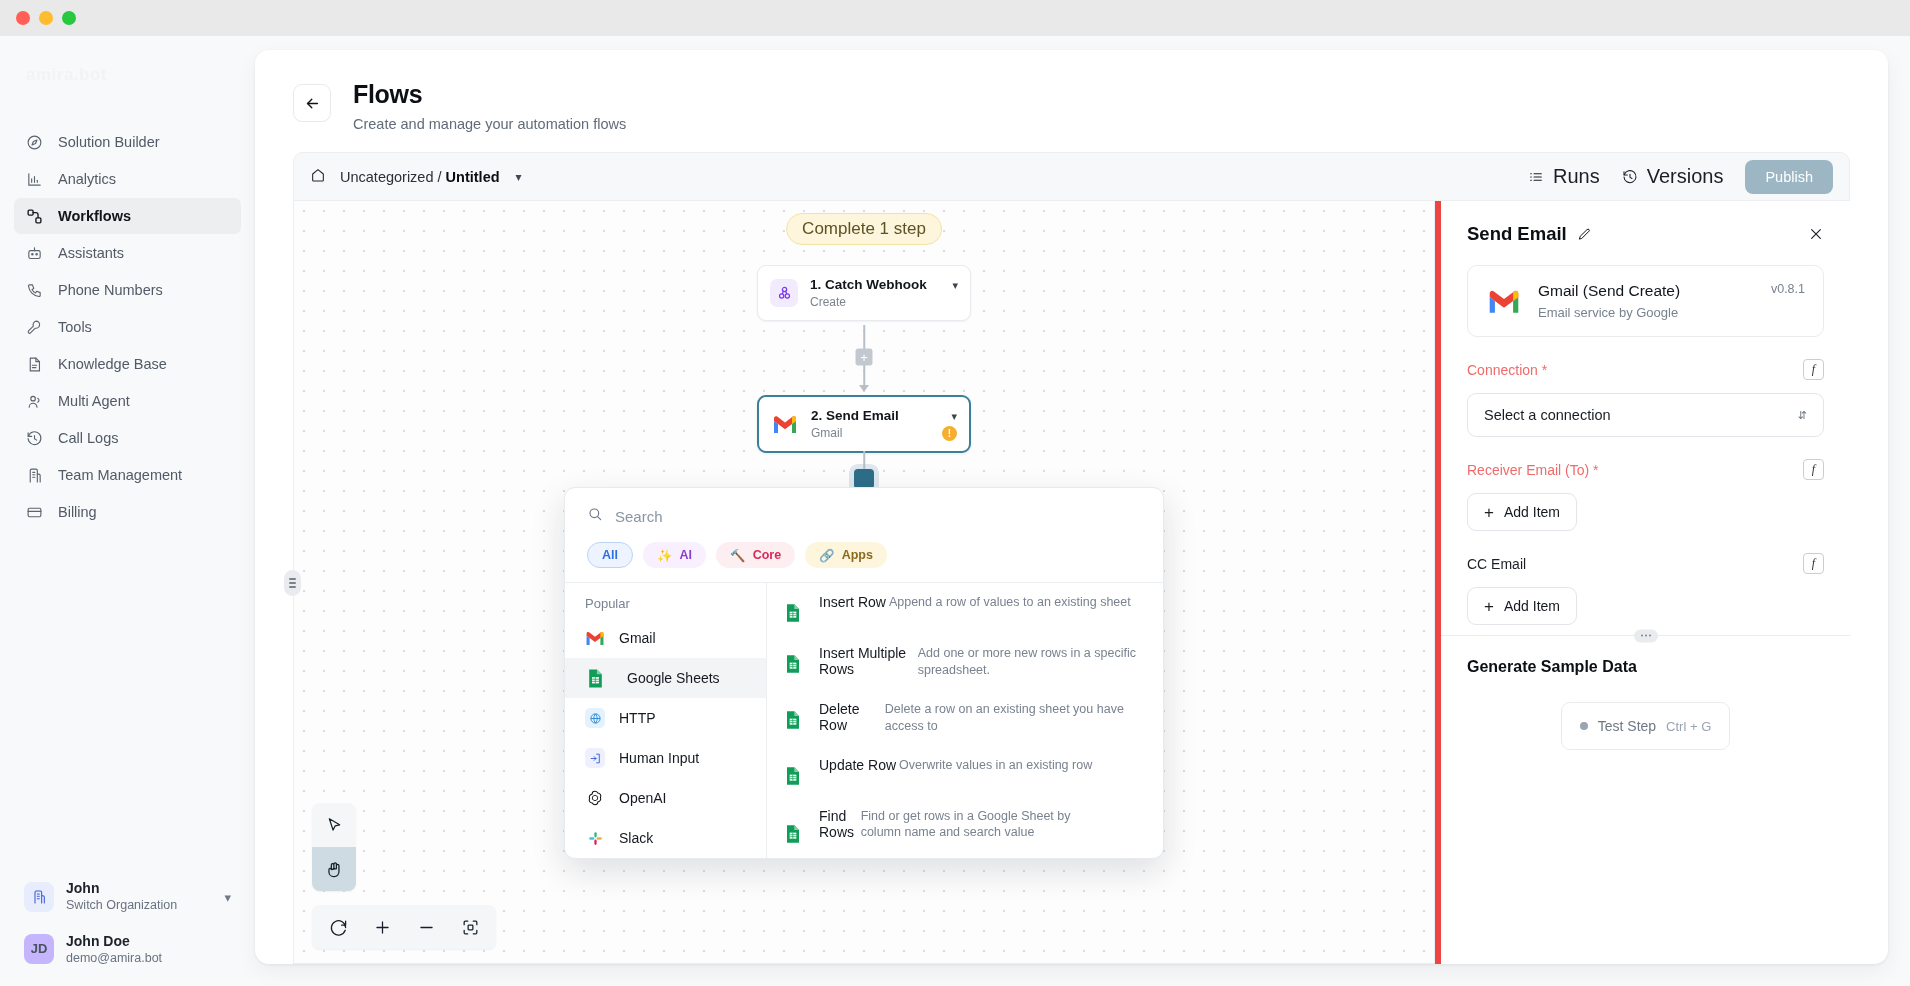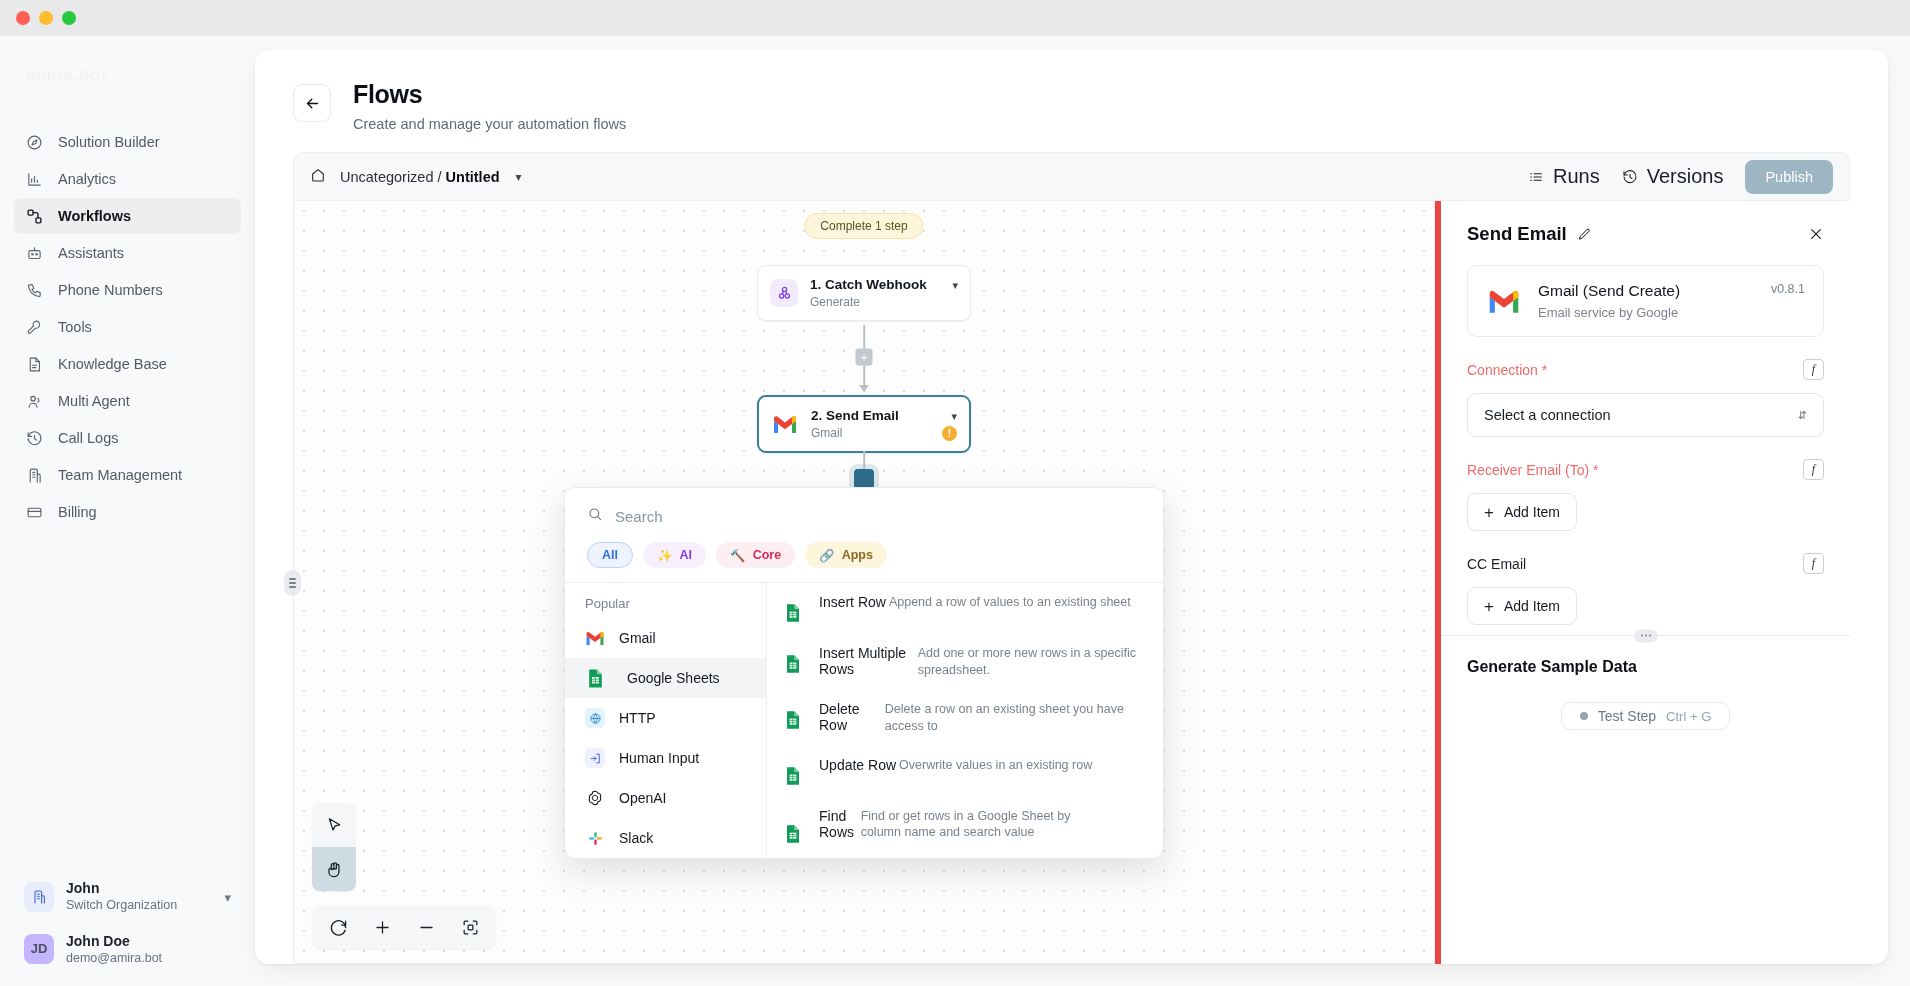--- a/index.html
+++ b/index.html
@@ -108,21 +108,21 @@
   .canvas {
     flex: 1; min-width:0; position: relative; overflow: hidden;
     background-color: #fdfdfd;
     background-image: radial-gradient(#d9dde3 1px, transparent 1px);
     background-size: 20px 20px;
     border: 1px solid #eceef1; border-top: none;
   }
   .badge-step {
     position: absolute; left: 50%; transform: translateX(-50%); top: 12px;
     background: #fdf6dd; border: 1px solid #f3e3a3; color: #5d5223;
-    font-size: 12px; border-radius: 20px; padding: 5px 15px; white-space: nowrap;
+    font-size: 17px; border-radius: 20px; padding: 5px 15px; white-space: nowrap;
   }
   .node {
     position: absolute; left: 50%; transform: translateX(-50%);
     width: 214px; background:#fff; border: 1px solid #e7eaee; border-radius: 9px;
     padding: 11px 12px; display:flex; align-items:center; gap: 12px;
     box-shadow: 0 1px 2px rgba(16,24,40,.05); cursor: pointer;
   }
   .node.selected { border: 2px solid #3a7f9c; box-shadow: 0 1px 3px rgba(16,24,40,.08); }
   .node-ico { width: 28px; height: 28px; flex: 0 0 28px; border-radius: 7px; display:flex; align-items:center; justify-content:center; }
   .node-ico.hook { background: #f2ebfe; }
@@ -244,21 +244,21 @@
   .grip {
     position:absolute; left:50%; top:50%; transform: translate(-50%,-50%);
     width: 24px; height: 13px; border-radius: 7px; background:#e9ebef;
     display:flex; align-items:center; justify-content:center; gap: 2px; cursor: ns-resize;
   }
   .grip i { width: 2px; height: 2px; background:#7a828e; border-radius:50%; display:block; }
   .rp-foot { padding: 22px 26px; }
   .rp-foot-title { font-size: 16px; font-weight: 800; color:#0c0f14; }
   .test-btn {
     margin: 26px auto 0 auto; display:flex; align-items:center; gap: 10px;
-    border:1px solid #e9ebef; border-radius: 9px; height: 28px; padding: 0 18px;
+    border:1px solid #e9ebef; border-radius: 9px; height: 48px; padding: 0 18px;
     background:#fff; cursor:pointer; font-family:inherit; width: fit-content; text-align: right;
   }
   .test-dot { width: 8px; height: 8px; border-radius:50%; background:#9aa5b2; }
   .test-label { font-size: 14px; color:#6e7885; }
   .test-kbd { font-size: 13px; color:#9aa3b0; }
 
   .side-grip {
     position:absolute; left: -9px; top: 50%; transform: translateY(-50%);
     width: 17px; height: 26px; border-radius: 9px; background:#e9ebef;
     display:flex; align-items:center; justify-content:center; flex-direction:column; gap:2px; cursor: ew-resize; z-index: 5;
@@ -482,21 +482,21 @@
               <span class="node-ico hook">
                 <svg viewBox="0 0 24 24" style="width:17px;height:17px;stroke:#7c3aed;fill:none;stroke-width:1.8;stroke-linecap:round;">
                   <circle cx="8" cy="15.5" r="3"></circle>
                     <circle cx="16" cy="15.5" r="3"></circle>
                     <circle cx="12" cy="6.5" r="3"></circle>
                   <path d="M10.4 8.9L8.9 12.7M13.6 8.9l1.6 3.8"></path>
                 </svg>
               </span>
               <span class="node-txt">
                 <span class="node-title">1. Catch Webhook</span>
-                <span class="node-sub">Generate</span>
+                <span class="node-sub">Create</span>
               </span>
               <span class="node-chev">▾</span>
             </div>
 
             <div class="edge" style="top:124px; height:64px;"></div>
             <div class="edge-plus" style="top:156px;">+</div>
             <div class="edge-arrow" style="top:184px;"></div>
 
             <div class="node selected" style="top:194px;">
               <span class="node-ico">

